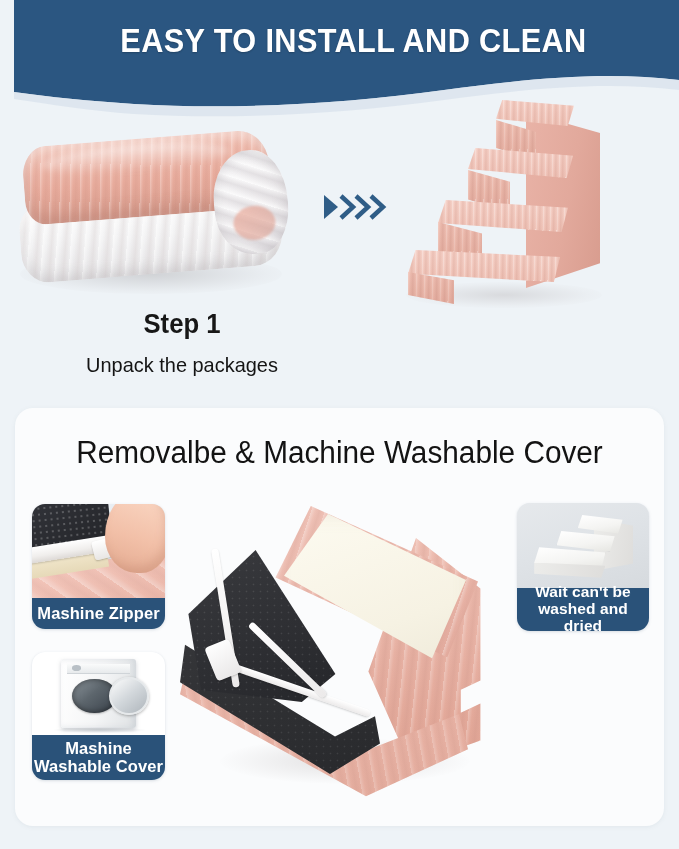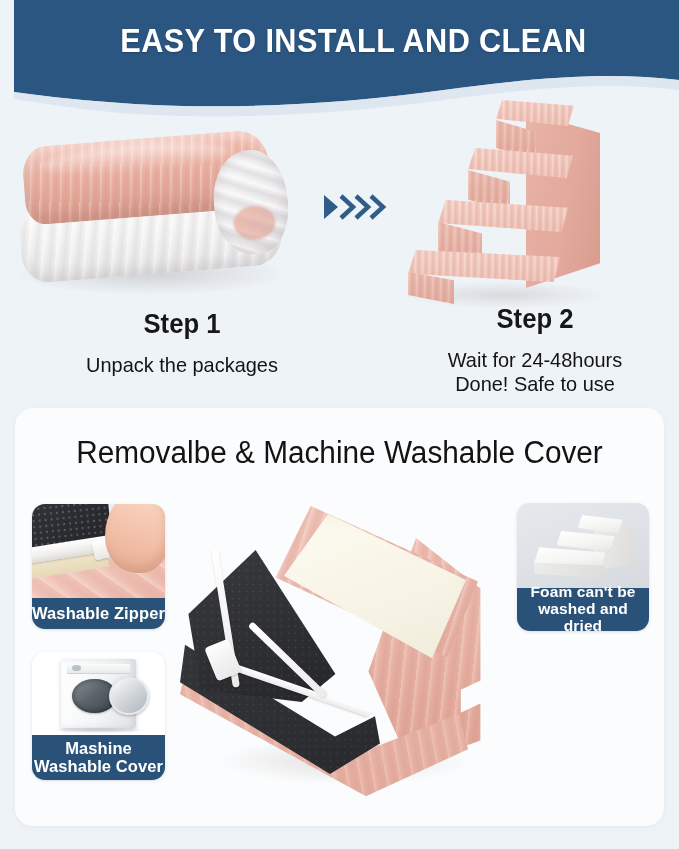--- a/index.html
+++ b/index.html
@@ -476,25 +476,20 @@
     <div class="riser" style="left:40px; top:126px; width:44px; height:44px; clip-path:polygon(0% 0%, 100% 26%, 100% 100%, 0% 72%);"></div>
 
     <div class="tread" style="left:10px; top:154px; width:152px; height:32px; clip-path:polygon(5% 0%, 100% 22%, 96% 100%, 0% 74%);"></div>
     <div class="riser" style="left:10px; top:176px; width:46px; height:34px; clip-path:polygon(0% 0%, 100% 24%, 100% 94%, 0% 68%);"></div>
   </div>
 
   <div class="step-caption" id="cap1">
     <div class="step-title">Step 1</div>
     <div class="step-desc">Unpack the packages</div>
   </div>
-  <div class="step-caption" id="cap2">
-    <div class="step-title">Step 2</div>
-    <div class="step-desc">Wait for 24-48hours
-Done!  Safe to use</div>
-  </div>
 </div>
 
 <div class="cover-card">
   <div class="cover-title">Removalbe &amp; Machine Washable Cover</div>
 
   <div id="hero">
     <div class="hero-shadow"></div>
     <div class="hero-right-slab"></div>
     <div class="hero-front"></div>
     <div class="hero-wedge-top"></div>
@@ -509,21 +504,21 @@
 
   <div class="feature" id="feat-zipper">
     <div class="feature-photo">
       <div class="zip-mesh"></div>
       <div class="zip-pink"></div>
       <div class="zip-cream"></div>
       <div class="zip-tape"></div>
       <div class="zip-pull"></div>
       <div class="zip-hand"></div>
     </div>
-    <div class="feature-label">Washable Zipper</div>
+    <div class="feature-label">Mashine Zipper</div>
   </div>
 
   <div class="feature" id="feat-machine">
     <div class="feature-photo">
       <div class="wm-body"></div>
       <div class="wm-panel"></div>
       <div class="wm-knob"></div>
       <div class="wm-door"></div>
       <div class="wm-door-open"></div>
       <div class="wm-shadow"></div>
@@ -534,16 +529,16 @@
 
   <div class="feature" id="feat-foam">
     <div class="feature-photo">
       <div class="foam-bg"></div>
       <div class="foam-side" style="left:58%; top:18%; width:30%; height:62%; clip-path:polygon(0% 0%, 100% 14%, 100% 86%, 0% 100%);"></div>
       <div class="foam-piece" style="left:46%; top:14%; width:34%; height:22%; clip-path:polygon(10% 0%, 100% 26%, 90% 100%, 0% 70%);"></div>
       <div class="foam-piece" style="left:30%; top:33%; width:44%; height:24%; clip-path:polygon(8% 0%, 100% 26%, 92% 100%, 0% 70%);"></div>
       <div class="foam-piece" style="left:13%; top:52%; width:54%; height:26%; clip-path:polygon(7% 0%, 100% 24%, 94% 100%, 0% 72%);"></div>
       <div class="foam-side" style="left:13%; top:70%; width:54%; height:18%; clip-path:polygon(0% 0%, 100% 22%, 94% 100%, 0% 74%);"></div>
     </div>
-    <div class="feature-label">Foam can't be
+    <div class="feature-label">Wait can't be
 washed and dried</div>
   </div>
 </div>
 
 </body></html>

